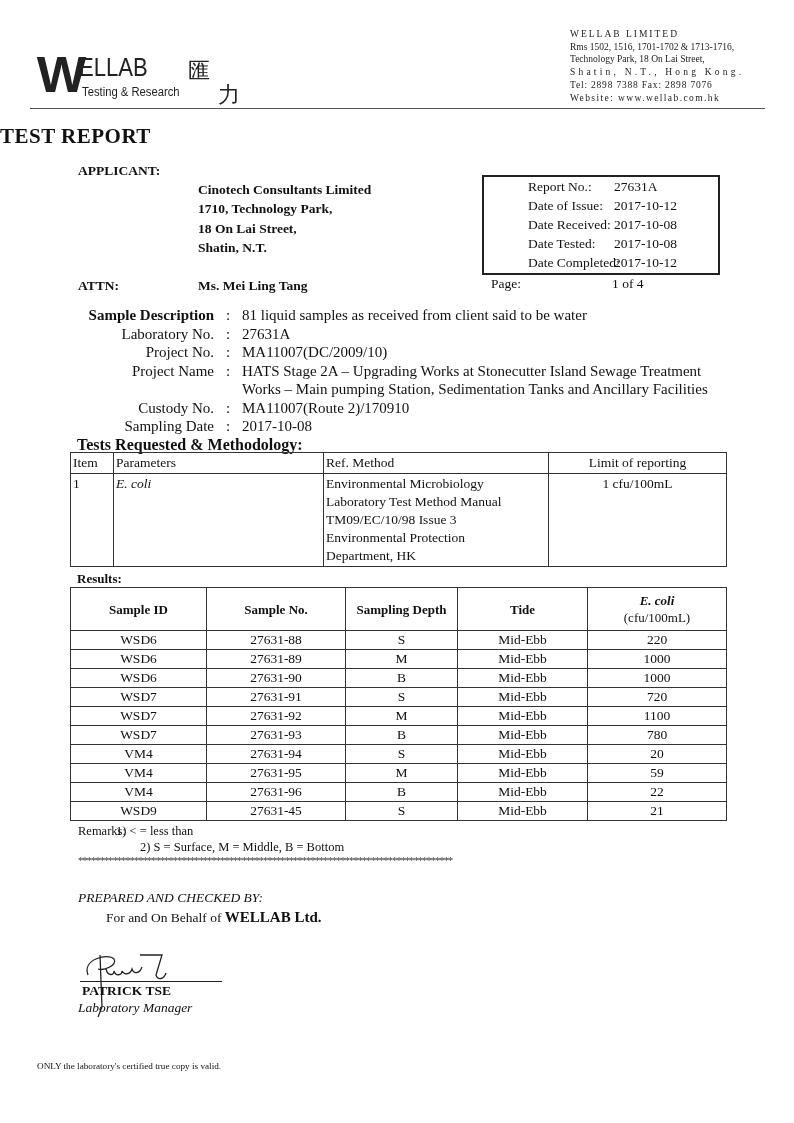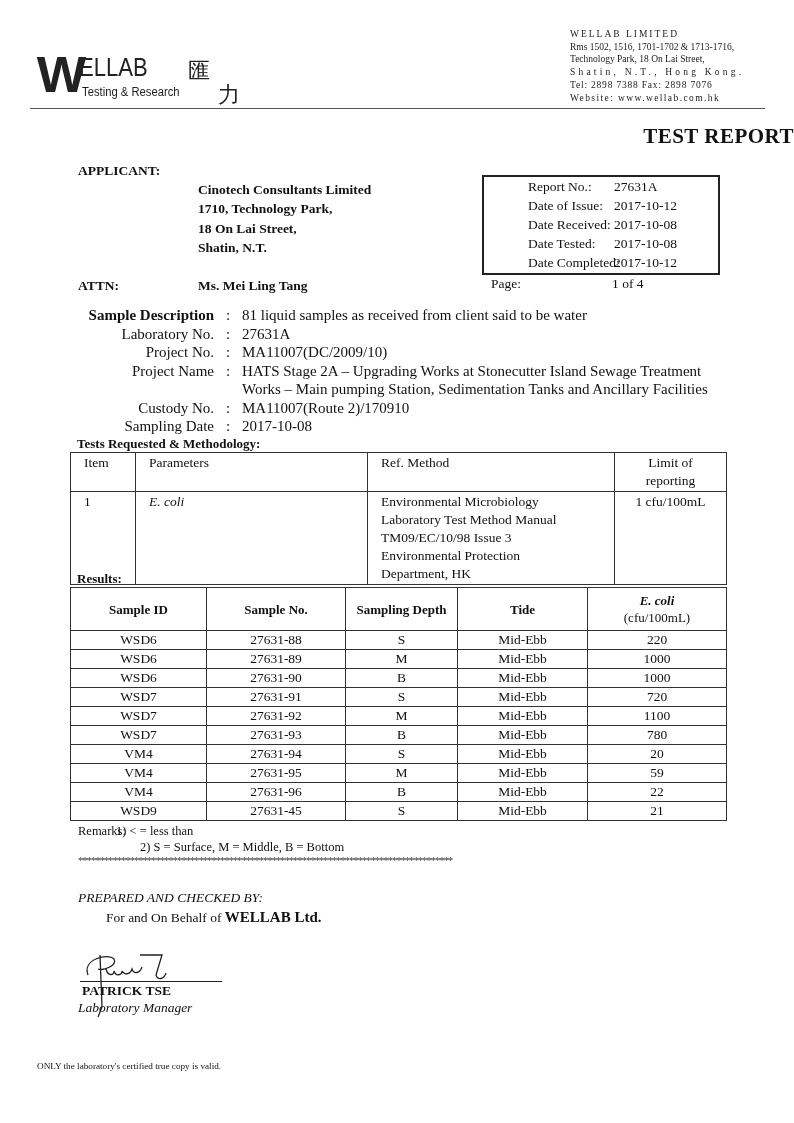--- a/index.html
+++ b/index.html
@@ -10,45 +10,45 @@
   .logo { left:38px; top:50px; height:50px; width:180px; }
   .logo-w { position:absolute; left:0; top:-4px; font-family:"Liberation Sans",sans-serif; font-size:50px; font-weight:bold; color:#222; letter-spacing:-2px; transform:scaleX(1.05); }
   .logo-ellab { position:absolute; left:41px; top:2px; font-family:"Liberation Sans",sans-serif; font-size:26px; color:#222; letter-spacing:0px; transform:scaleX(0.85); transform-origin:left; }
   .logo-sub { position:absolute; left:44px; top:35px; font-family:"Liberation Sans",sans-serif; font-size:12.5px; color:#222; transform:scaleX(0.9); transform-origin:left; }
   .logo-cn1 { position:absolute; left:150px; top:6px; font-size:22px; font-family:"DejaVu Sans",sans-serif; color:#222; }
   .logo-cn2 { position:absolute; left:180px; top:30px; font-size:22px; font-family:"DejaVu Sans",sans-serif; color:#222; }
   .header-line { left:30px; top:108px; width:735px; border-top:1px solid #555; }
   .company { left:570px; top:28px; font-size:9.5px; line-height:12.7px; color:#222; }
   .company .name { letter-spacing:2px; font-size:9.5px; }
   .company .spaced { letter-spacing:3.2px;text-align:center; }
-  .title { left:0; width:794px; top:124px; text-align:right; font-size:21px; font-weight:bold; letter-spacing:0.5px; }
+  .title { left:0; width:794px; top:124px; text-align:left; font-size:21px; font-weight:bold; letter-spacing:0.5px; }
   
   .lbl-bold { font-weight:bold; font-size:13.5px; }
   .applicant-lbl { left:78px; top:163px; }
   .applicant { left:198px; top:180px; font-weight:bold; font-size:13.5px; line-height:19.3px; }
   .attn-lbl { left:78px; top:278px; }
   .attn { left:198px; top:278px; font-weight:bold; font-size:13.5px; }
   
   .rbox { left:482px; top:175px; width:234px; height:96px; border:2px solid #222; }
   .rrow { position:absolute; left:8px; font-size:13.5px;margin-left:36px; }
   .rval { position:absolute; left:130px; font-size:13.5px; }
   .page-lbl { left:491px; top:276px; font-size:13.5px; }
   .page-val { left:612px; top:276px; font-size:13.5px; }
   
   .info { left:80px; top:306px; font-size:15px; line-height:18.5px; }
   .info-row { display:flex; }
   .info-k { width:134px; text-align:right; }
   .info-k.b { font-weight:bold; }
   .info-c { width:28px; text-align:center; }
   .info-v { width:480px; }
   
-  .tests-lbl { left:77px; top:436px; font-weight:bold; font-size:13px; }
+  .tests-lbl { left:77px; top:436px; font-weight:bold; font-size:16px; }
   table { border-collapse:collapse; font-size:13.5px; }
   .tests { position:absolute; left:70px; top:452px; width:657px; }
-  .tests td, .tests th { border:1px solid #333; padding:1px 13px; vertical-align:top; font-weight:normal; text-align:left; line-height:18px; }
+  .tests td, .tests th { border:1px solid #333; padding:1px 2px; vertical-align:top; font-weight:normal; text-align:left; line-height:18px; }
   .tests .c { text-align:center; }
   
   .results-lbl { left:77px; top:571px; font-weight:bold; font-size:13px; }
   .results { position:absolute; left:70px; top:587px; width:657px; }
   .results th { border:1px solid #333; font-weight:bold; font-size:13px; height:40px; text-align:center; line-height:17px; }
   .results td { border:1px solid #333; text-align:center; height:18px; padding:0; font-size:13.5px; line-height:18px; }
   .remarks { left:78px; top:823px; font-size:12.5px; line-height:16px; }
   .stars { left:78px; top:854px; font-size:11px; letter-spacing:-1.2px; color:#333; white-space:nowrap; }
   .prepared { left:78px; top:890px; font-style:italic; font-size:13.5px; }
   .behalf { left:96px; top:909px; font-size:13.5px;margin-left:10px; }

